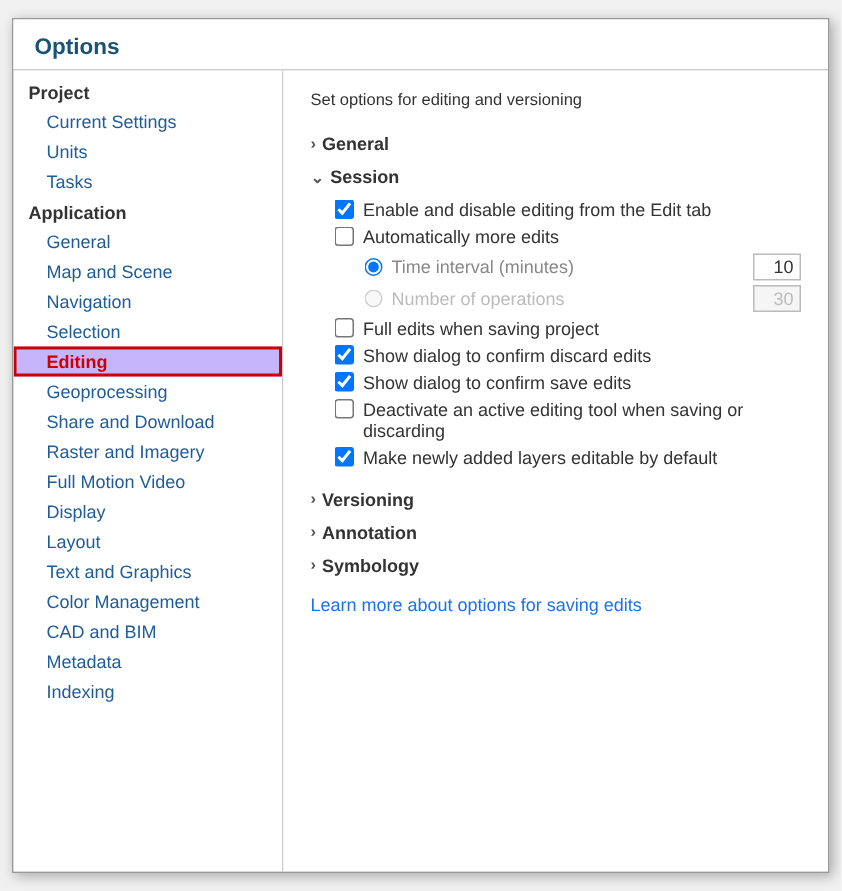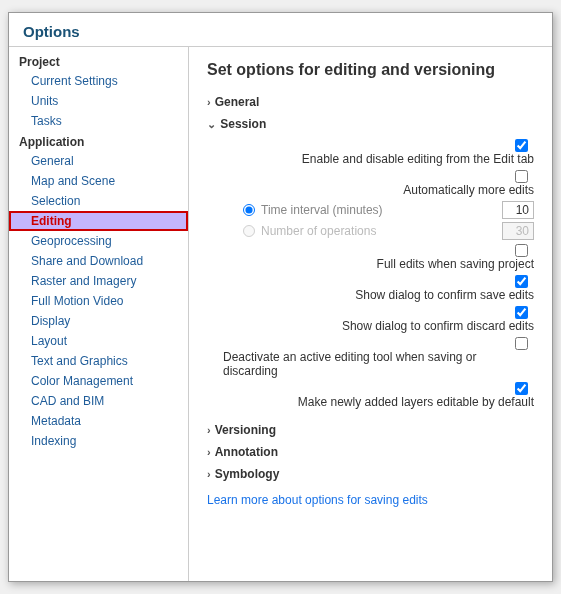--- a/index.html
+++ b/index.html
@@ -64,22 +64,22 @@
       padding: 1px 8px 1px 20px;
       font-weight: 600;
     }
     .main-panel {
       flex: 1;
       padding: 14px 18px 10px;
       overflow-y: auto;
       background: #fff;
     }
     .main-title {
-      font-size: 16px;
-      font-weight: 700;
+      font-size: 11px;
+      font-weight: 400;
       color: #333;
       margin-bottom: 12px;
     }
     .section-header {
       display: flex;
       align-items: center;
       color: #333;
       font-weight: 600;
       font-size: 12px;
       padding: 4px 0;
@@ -89,25 +89,24 @@
       margin-right: 4px;
       font-size: 11px;
       color: #555;
     }
     .section-content {
       padding-left: 16px;
       padding-bottom: 6px;
     }
     .checkbox-row {
       display: flex;
-      align-items: flex-end;
+      align-items: flex-start;
       margin: 4px 0;
       font-size: 12px;
       color: #333;
-      flex-direction: column;
     }
     .checkbox-row input[type="checkbox"] {
       margin-right: 6px;
       width: 13px;
       height: 13px;
       cursor: pointer;
     }
     .radio-row {
       display: flex;
       align-items: center;
@@ -154,20 +153,21 @@
   <div class="content-area">
     <div class="sidebar">
 
     <div class="sidebar-group-label">Project</div>
         <div class="sidebar-item">Current Settings</div>
         <div class="sidebar-item">Units</div>
         <div class="sidebar-item">Tasks</div>
         <div class="sidebar-group-label">Application</div>
         <div class="sidebar-item">General</div>
         <div class="sidebar-item">Map and Scene</div>
+        <div class="sidebar-item">Navigation</div>
         <div class="sidebar-item">Selection</div>
         <div class="sidebar-item selected">Editing</div>
         <div class="sidebar-item">Geoprocessing</div>
         <div class="sidebar-item">Share and Download</div>
         <div class="sidebar-item">Raster and Imagery</div>
         <div class="sidebar-item">Full Motion Video</div>
         <div class="sidebar-item">Display</div>
         <div class="sidebar-item">Layout</div>
         <div class="sidebar-item">Text and Graphics</div>
         <div class="sidebar-item">Color Management</div>
@@ -202,25 +202,25 @@
             <input type="radio" name="save-interval" disabled="" style="">
             <span>Number of operations</span>
             <input type="text" class="num-input" disabled="" value="30" style="">
           </div>
           <div class="checkbox-row">
             <input type="checkbox" style="">
             <span>Full edits when saving project</span>
           </div>
           <div class="checkbox-row">
             <input type="checkbox" checked="" style="">
+            <span>Show dialog to confirm discard edits</span>
+          </div>
+          <div class="checkbox-row">
+            <input type="checkbox" checked="" style="">
             <span>Show dialog to confirm save edits</span>
-          </div>
-          <div class="checkbox-row">
-            <input type="checkbox" checked="" style="">
-            <span>Show dialog to confirm discard edits</span>
           </div>
           <div class="checkbox-row">
             <input type="checkbox" style="">
             <span>Deactivate an active editing tool when saving or discarding</span>
           </div>
           <div class="checkbox-row">
             <input type="checkbox" checked="" style="">
             <span>Make newly added layers editable by default</span>
           </div>
         </div><div class="section-header">

